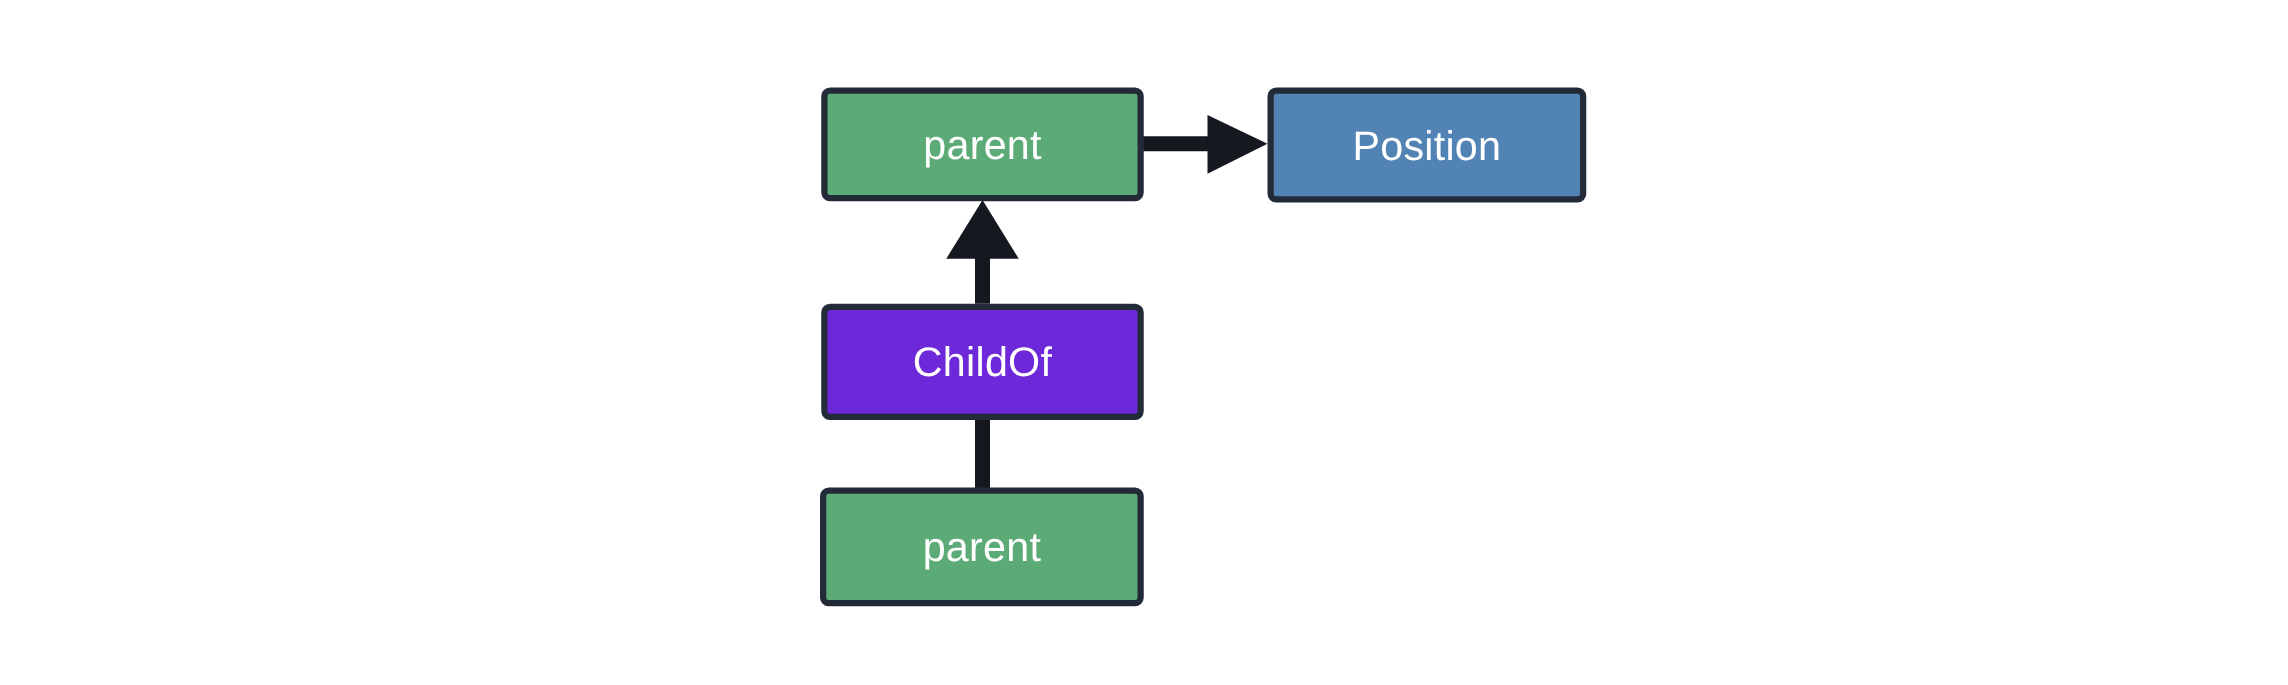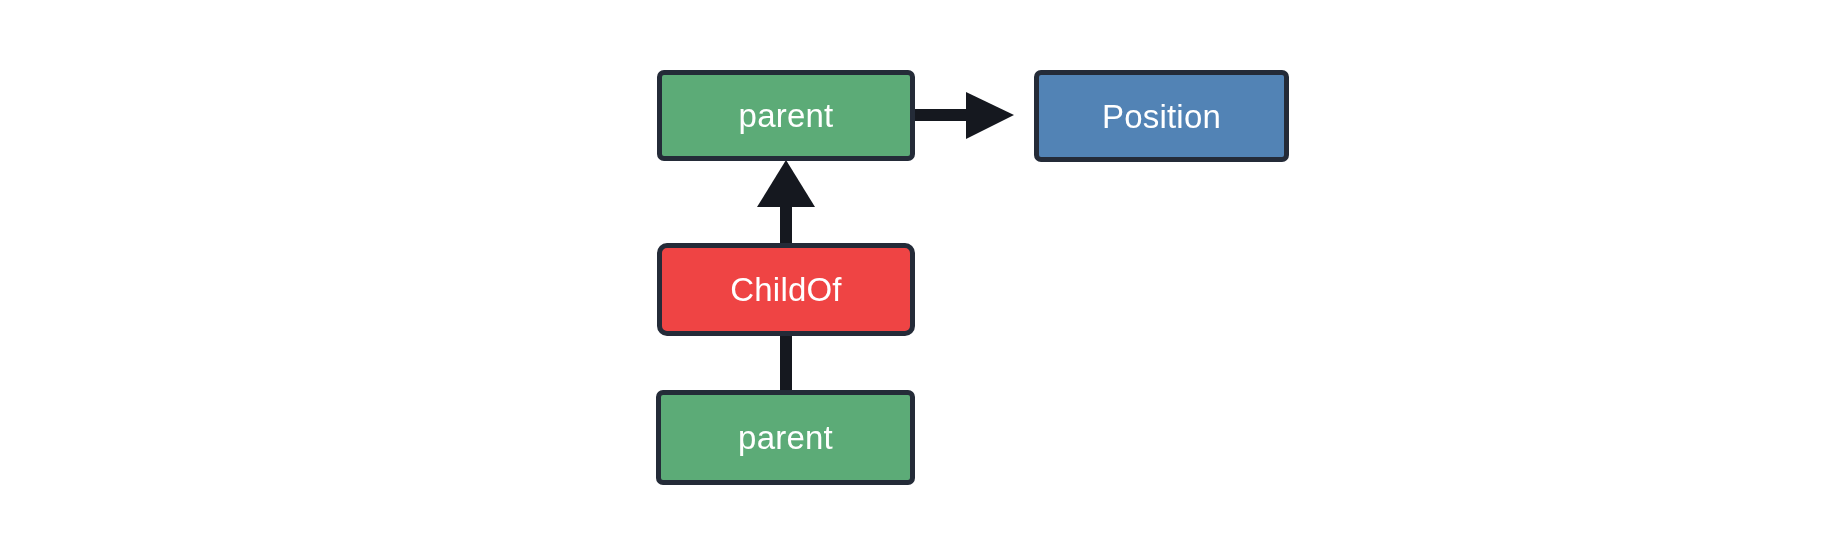--- a/index.html
+++ b/index.html
@@ -59,21 +59,20 @@
     left: 657px;
     top: 70px;
     width: 258px;
     height: 91px;
   }
   .node-position {
     left: 1014px;
     top: 70px;
     width: 255px;
     height: 92px;
-    margin-left: 20px;
   }
   .node-childof {
     left: 657px;
     top: 243px;
     width: 258px;
     height: 93px;
   }
   .node-child {
     left: 656px;
     top: 390px;
@@ -104,21 +103,21 @@
   </svg>
 
   <div class="node node-parent" style="background:#5cab77; border-color:#242b38;">
     <span class="node-label">parent</span>
   </div>
 
   <div class="node node-position" style="background:#5283b5; border-color:#242b38;">
     <span class="node-label">Position</span>
   </div>
 
-  <div class="node node-childof" style="background:#ef4444; border-color:#242b38;border-radius:10px;">
+  <div class="node node-childof" style="background:#6d28d9; border-color:#242b38;">
     <span class="node-label">ChildOf</span>
   </div>
 
   <div class="node node-child" style="background:#5cab77; border-color:#242b38;">
     <span class="node-label">parent</span>
   </div>
 
 </div>
 
 </body></html>

